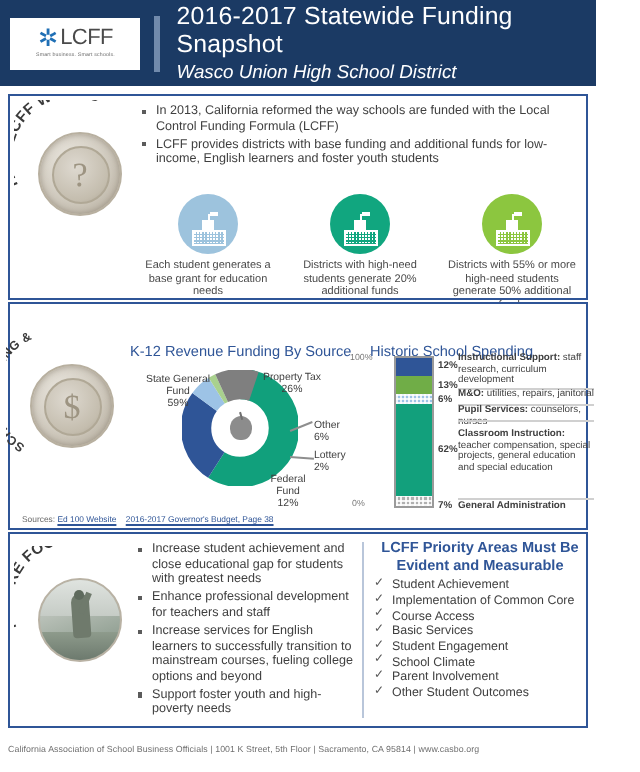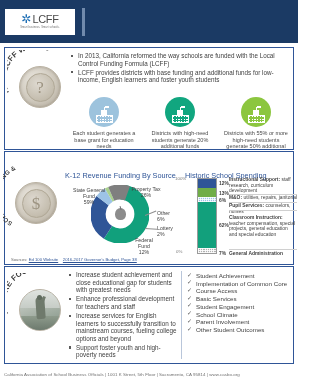--- a/index.html
+++ b/index.html
@@ -187,20 +187,24 @@
 
   <div class="header">
     <div class="logo-box">
       <div class="logo-row">
         <span class="logo-star">✲</span>
         <span class="logo-word">LCFF</span>
       </div>
       <div class="logo-tag">Smart business. Smart schools.</div>
     </div>
     <div class="hdr-divider"></div>
+    <div class="hdr-text">
+      <div class="hdr-title">2016-2017 Statewide Funding Snapshot</div>
+      <div class="hdr-sub">Wasco Union High School District</div>
+    </div>
   </div>
 
   <div class="panel" id="panel-lcff">
 
     <div class="badge" style="left:2px;top:2px;">
       <svg width="62" height="62" viewBox="0 0 62 62">
         <defs>
             <path id="arc1" d="M 3,44 A 29,29 0 0 1 56,14"></path>
           </defs>
         <text class="arc-text"><textPath href="#arc1" startOffset="2%">HOW LCFF WORKS</textPath></text>
@@ -385,20 +389,21 @@
     <ul class="bul" style="position:absolute;left:64px;top:4px;width:110px;">
       <li>Increase student achievement and close educational gap for students with greatest needs</li>
       <li>Enhance professional development for teachers and staff</li>
       <li>Increase services for English learners to successfully transition to mainstream courses, fueling college options and beyond</li>
       <li>Support foster youth and high-poverty needs</li>
     </ul>
 
     <div class="vdiv" style="left:176px;"></div>
 
     <div style="position:absolute;left:182px;top:3px;width:106px;">
+      <div class="pri-title">LCFF Priority Areas Must Be Evident and Measurable</div>
       <ul class="chk">
         <li>Student Achievement</li>
         <li>Implementation of Common Core</li>
         <li>Course Access</li>
         <li>Basic Services</li>
         <li>Student Engagement</li>
         <li>School Climate</li>
         <li>Parent Involvement</li>
         <li>Other Student Outcomes</li>
       </ul>

